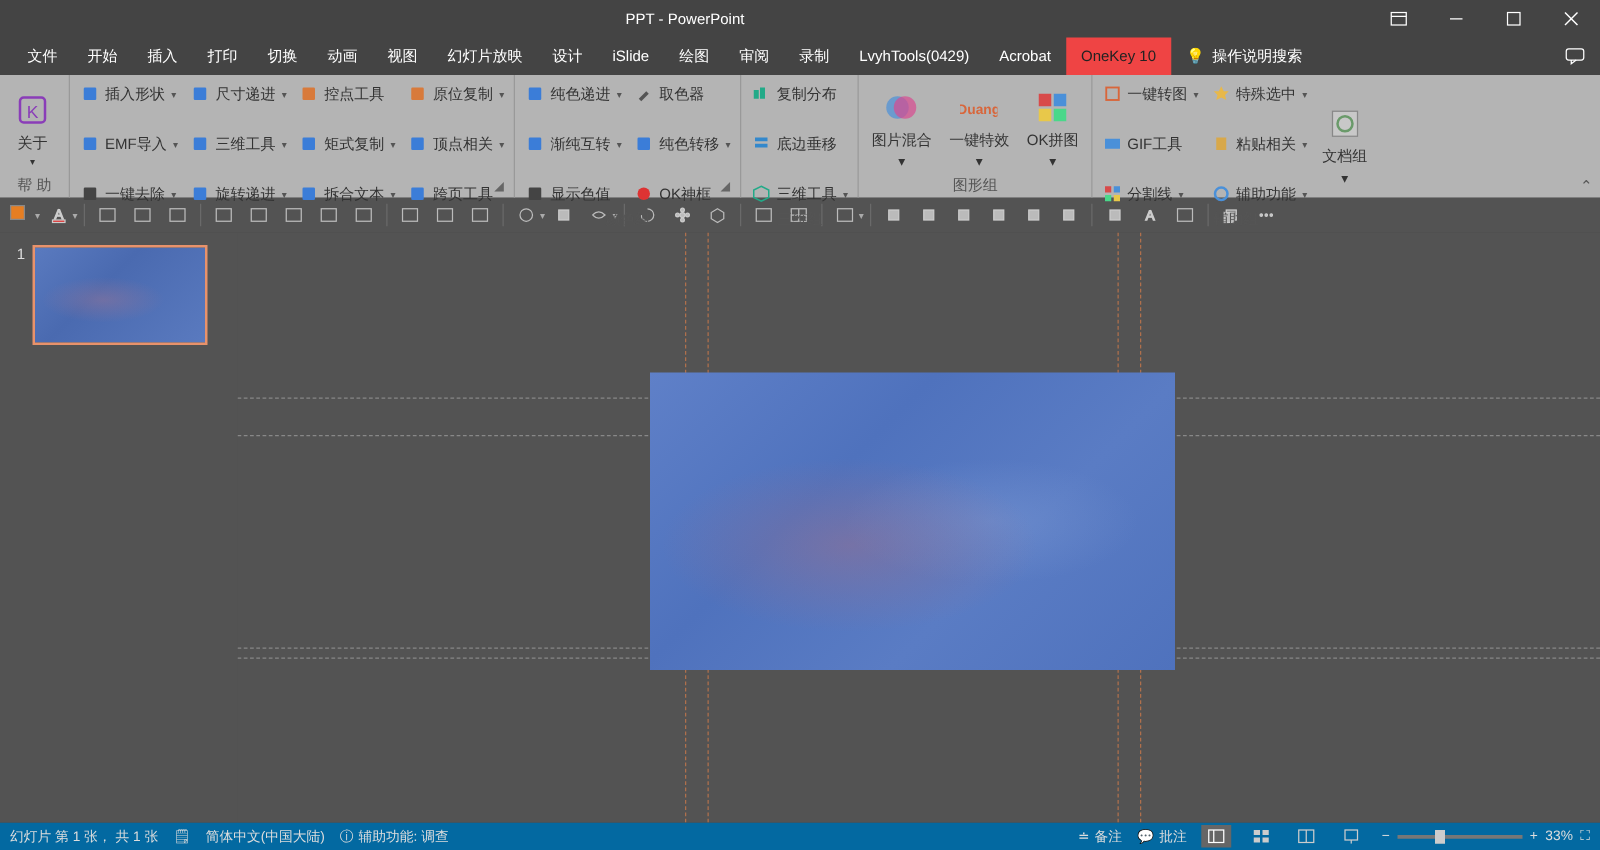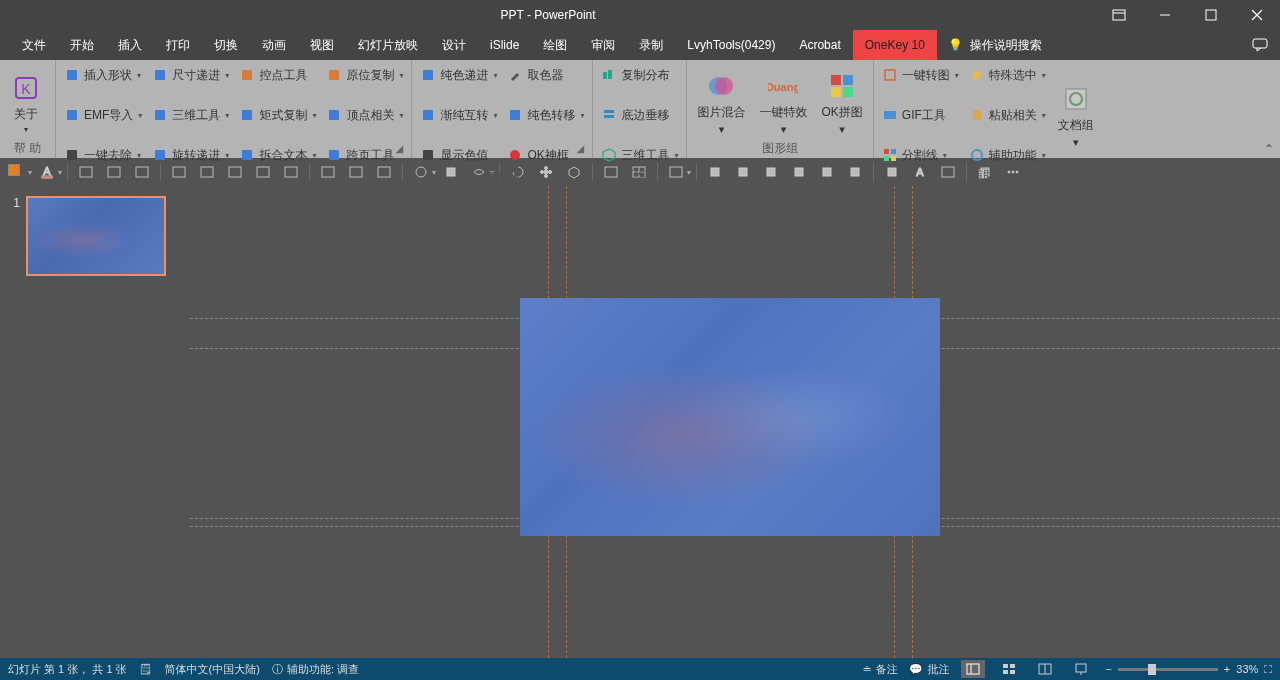--- a/index.html
+++ b/index.html
@@ -50,21 +50,21 @@
 .thumb-item .num { color:#ddd; font-size:12px; width:12px; text-align:right; }
 .thumb { width:140px; height:80px; border:2px solid #e8926b; background:linear-gradient(135deg,#5a7abf 0%,#4a6ab0 40%,#5a7abf 100%); position:relative; overflow:hidden; }
 .thumb::after { content:""; position:absolute; inset:0; background:radial-gradient(ellipse 60% 40% at 40% 55%,rgba(180,120,140,.35),transparent 60%); }
 .canvas-area { flex:1; position:relative; background:#535353; overflow:hidden; }
 .guide-v { position:absolute; top:0; bottom:0; border-left:1px dashed #b0704c; }
 .guide-h { position:absolute; left:0; right:0; border-top:1px dashed #888; }
 .slide { position:absolute; left:330px; top:112px; width:420px; height:238px; background:linear-gradient(135deg,#5f80c8 0%,#4f72bd 35%,#5a7cc4 65%,#4f72bd 100%); }
 .slide::before { content:""; position:absolute; inset:0; background:radial-gradient(ellipse 55% 45% at 38% 58%,rgba(170,110,130,.4),transparent 65%),radial-gradient(ellipse 40% 30% at 65% 50%,rgba(120,150,210,.5),transparent 70%); }
 
 
-.status { height:22px; background:#0c4a6e; display:flex; align-items:center; padding:0 8px; gap:12px; color:#ddd; font-size:11px; }
+.status { height:22px; background:#0369a1; display:flex; align-items:center; padding:0 8px; gap:12px; color:#ddd; font-size:11px; }
 .status .spacer { flex:1; }
 .status .sb { display:flex; align-items:center; gap:4px; cursor:pointer; }
 .status .vbtn { width:24px; height:18px; display:flex; align-items:center; justify-content:center; }
 .status .vbtn.active { background:#666; }
 .status .zoom { display:flex; align-items:center; gap:6px; }
 .status .slider { width:100px; height:3px; background:#777; position:relative; }
 .status .slider .th { position:absolute; left:30%; top:-4px; width:8px; height:11px; background:#ccc; }
 </style>
 </head>
 <body>

